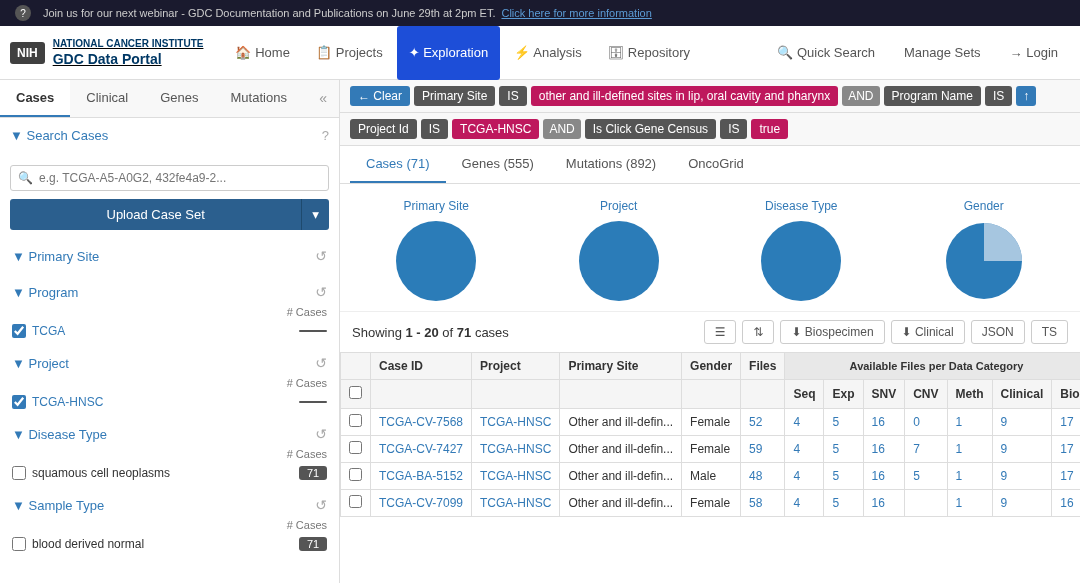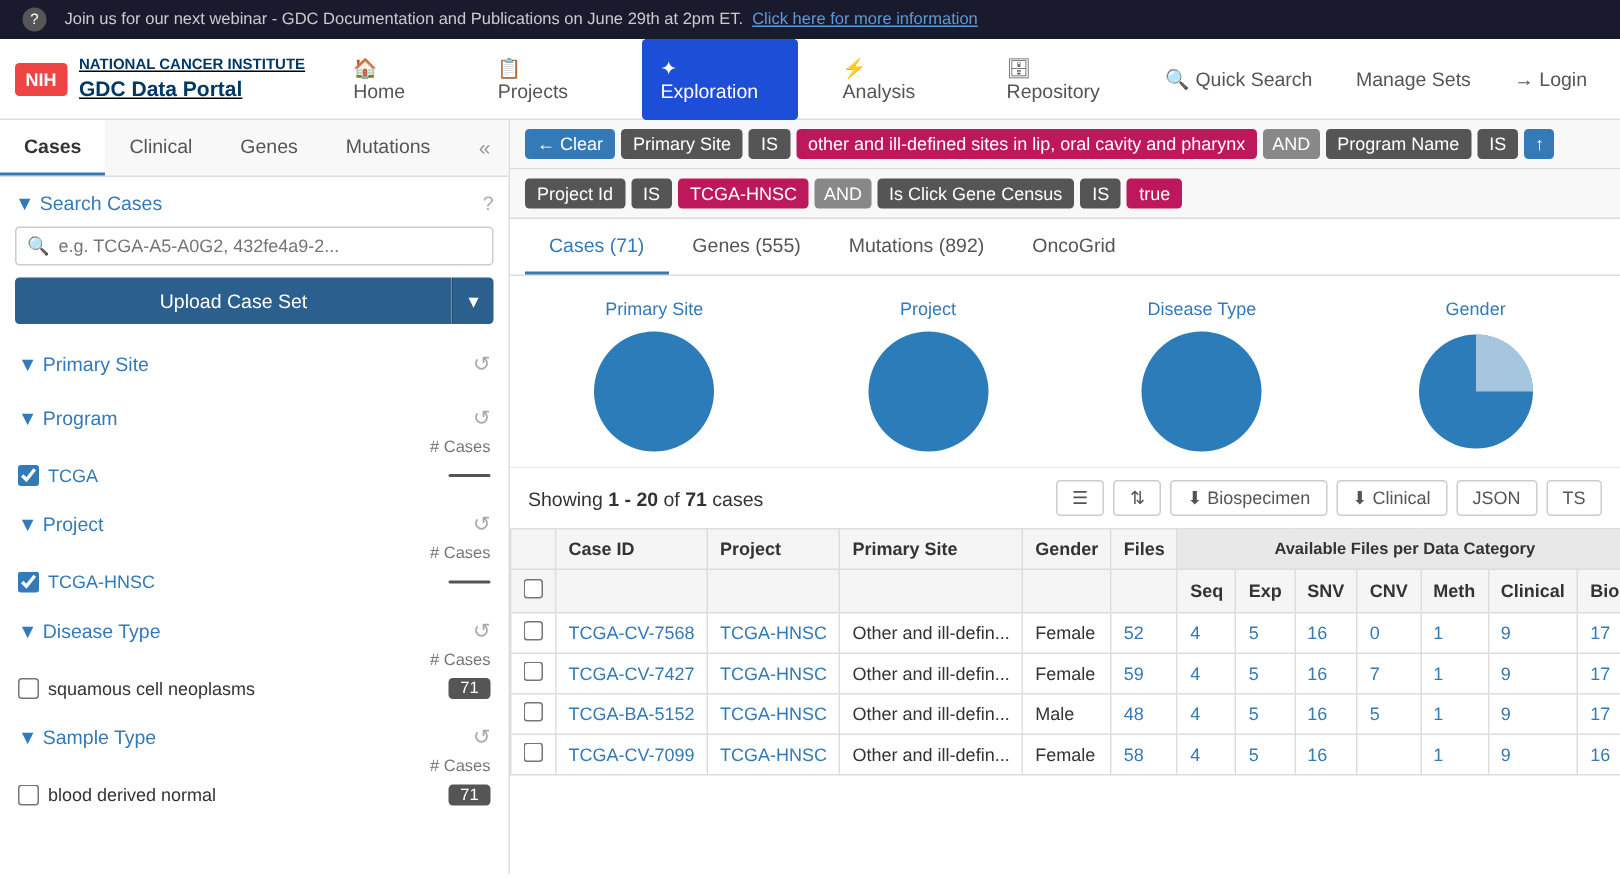--- a/index.html
+++ b/index.html
@@ -37,32 +37,32 @@
       align-items: center;
       padding: 0 10px;
       height: 54px;
     }
     .nav-logo {
       display: flex;
       align-items: center;
       margin-right: 20px;
     }
     .nav-logo .nih-badge {
-      background: #ef4444;
+      background: #404040;
       color: #fff;
       font-size: 12px;
       font-weight: bold;
       padding: 4px 7px;
       border-radius: 3px;
       margin-right: 8px;
     }
     .nav-logo .logo-text { line-height: 1.3; text-decoration: underline; }
     .nav-logo .logo-text .top { color: #003865; font-size: 10px; font-weight: bold; text-transform: uppercase; }
     .nav-logo .logo-text .bottom { color: #003865; font-size: 14px; font-weight: bold; }
-    .nav-links { display: flex; align-items: flex-end; gap: 18px; flex: 1; }
+    .nav-links { display: flex; align-items: flex-end; gap: 2px; flex: 1; }
     .nav-link {
       padding: 6px 12px;
       color: #555;
       cursor: pointer;
       font-size: 13px;
       border-radius: 3px;
       display: flex;
       align-items: center;
       gap: 5px;
       height: 54px;
@@ -100,21 +100,21 @@
       background: #fff;
       font-weight: bold;
     }
     .sidebar-collapse { margin-left: auto; padding: 10px 12px; cursor: pointer; color: #999; font-size: 14px; }
 
     .sidebar-body { padding: 10px; }
     .search-cases-header {
       display: flex;
       align-items: center;
       justify-content: space-between;
-      margin-bottom: 8px;
+      margin-bottom: 22px;
     }
     .search-cases-title { color: #337ab7; font-size: 13px; cursor: pointer; display: flex; align-items: center; gap: 4px; }
     .search-input-wrap { position: relative; margin-bottom: 8px; }
     .search-input-wrap input {
       width: 100%;
       padding: 5px 5px 5px 28px;
       border: 1px solid #ccc;
       border-radius: 3px;
       font-size: 12px;
       color: #999;

